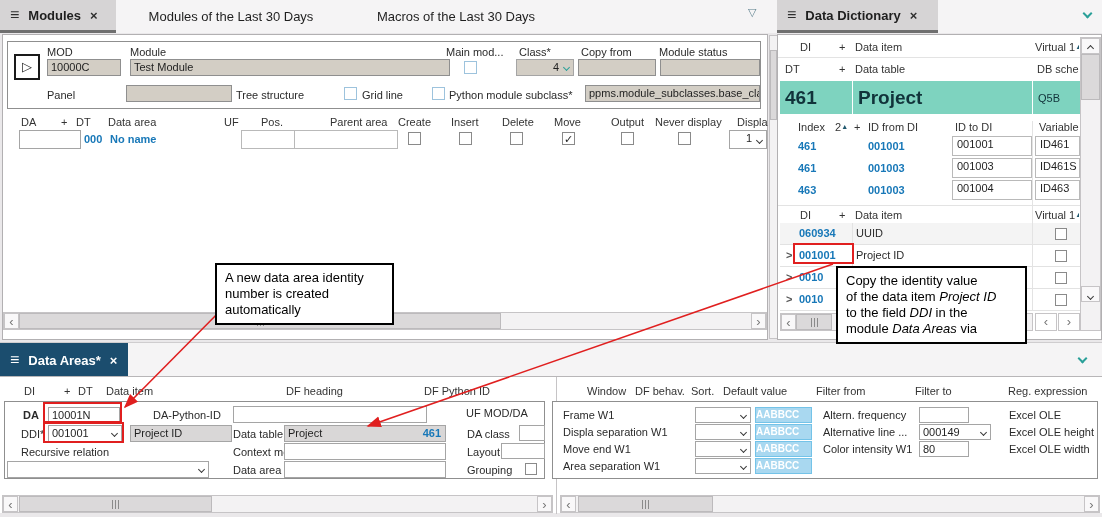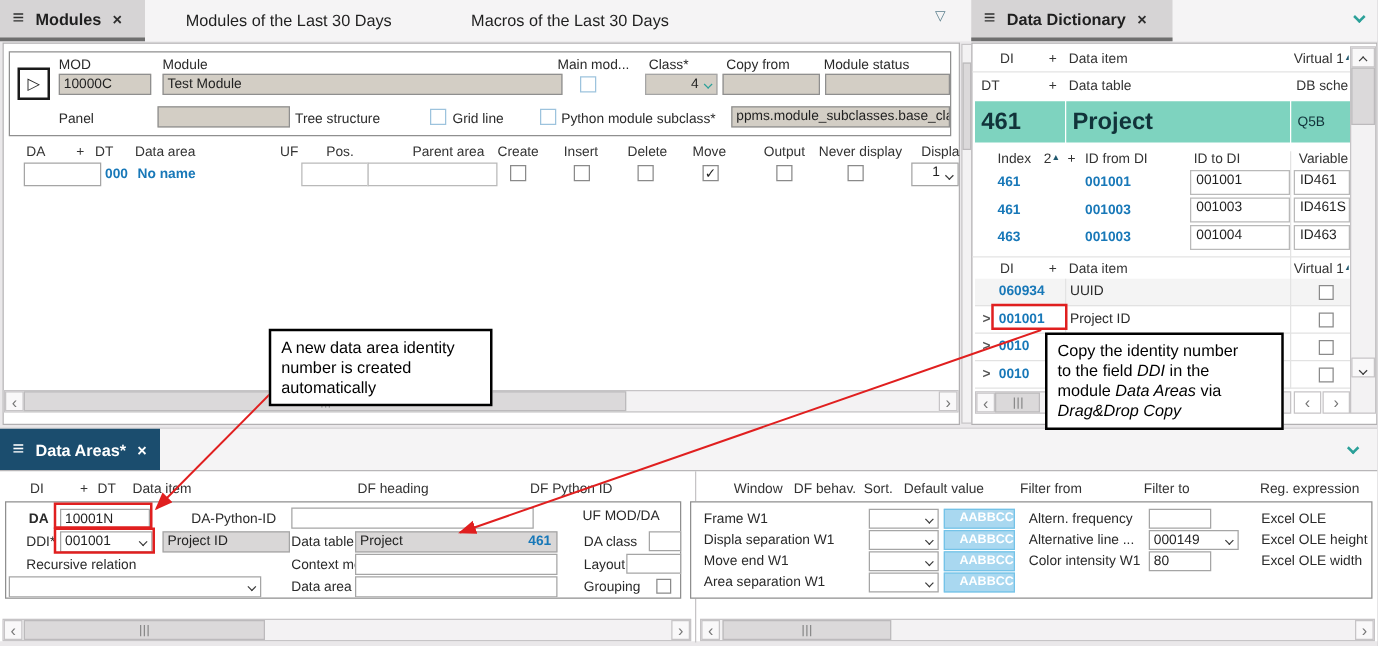--- a/index.html
+++ b/index.html
@@ -26,21 +26,21 @@
 .grip{width:1px;height:9px;background:#8a8a8a;box-shadow:-3px 0 0 #8a8a8a,3px 0 0 #8a8a8a}
 .tab-gray{position:absolute;background:#d6d4d5;border-bottom:3px solid #6f6f6f;display:flex;align-items:center;gap:9px;padding:0 10px}
 .tab-label{font-size:13px;font-weight:bold;color:#1f1f1f}
 .itab{position:absolute;font-size:13px;color:#1f1f1f;display:flex;align-items:center;justify-content:center}
 .ham{font-size:16px;color:#2e2e2e;font-weight:bold}
 .x{font-size:13px;font-weight:bold;color:#2e2e2e}
 .hdr{position:absolute;font-size:11px;color:#333;white-space:nowrap}
 .cell{position:absolute;background:#fff;border:1px solid #b9b9b9;font-size:11px;padding:1px 4px;white-space:nowrap;overflow:hidden}
 .ddl{position:absolute;background:#fff;border:1px solid #a5a5a5;font-size:11px;padding:1px 14px 1px 3px;white-space:nowrap;overflow:hidden}
 .ddl .chv{position:absolute;right:4px;top:5px}
-.chip{position:absolute;background:#a9d8f0;border:1px solid #74c3e8;color:#fff;font-weight:bold;font-size:10px;text-align:right;line-height:13px}
+.chip{position:absolute;background:#a9d8f0;border:1px solid #74c3e8;color:#fff;font-weight:bold;font-size:10px;text-align:left;line-height:13px}
 .teal-cell{position:absolute;background:#7ed3bf;color:#11333a;display:flex;align-items:center;padding:0 5px;overflow:hidden}
 .ttip{position:absolute;background:#fff;border:2px solid #000;padding:5px 8px;font-size:13px;line-height:16px;color:#000;z-index:30}
 .redbox{position:absolute;border:2px solid #e01f1f;z-index:20}
 .it{font-style:italic}
 .sorttri{font-size:7px;color:#20586e;vertical-align:2px}
 .expnd{position:absolute;color:#555;font-size:11px;font-weight:bold}
 .rline{position:absolute;background:#e3e3e3}
 </style>
 </head>
 <body>
@@ -333,19 +333,19 @@
     </defs>
     <line x1="232" y1="299" x2="125" y2="407" stroke="#e01f1f" stroke-width="1.6" marker-end="url(#ah)"></line>
     <line x1="833" y1="264" x2="368" y2="426" stroke="#e01f1f" stroke-width="1.6" marker-end="url(#ah)"></line>
   </svg>
   <div class="redbox" style="left:793px;top:243px;width:61px;height:21px"></div>
   <div class="redbox" style="left:43px;top:402px;width:79px;height:21px"></div>
   <div class="redbox" style="left:43px;top:422px;width:81px;height:21px"></div>
 
   <div class="ttip" style="left:215px;top:263px;width:179px">A new data area identity number is created automatically</div>
   <div class="ttip" style="left:836px;top:266px;width:191px">
-    <div><span>Copy the identity number</span></div>
+    <div><span>Copy the identity value</span></div>
+    <div><span>of the data item </span><span class="it">Project ID</span></div>
     <div><span>to the field </span><span class="it">DDI</span><span> in the</span></div>
     <div><span>module </span><span class="it">Data Areas</span><span> via</span></div>
-    <div><span class="it">Drag&amp;Drop Copy</span></div>
   </div>
 
 </div>
 
 </body></html>

